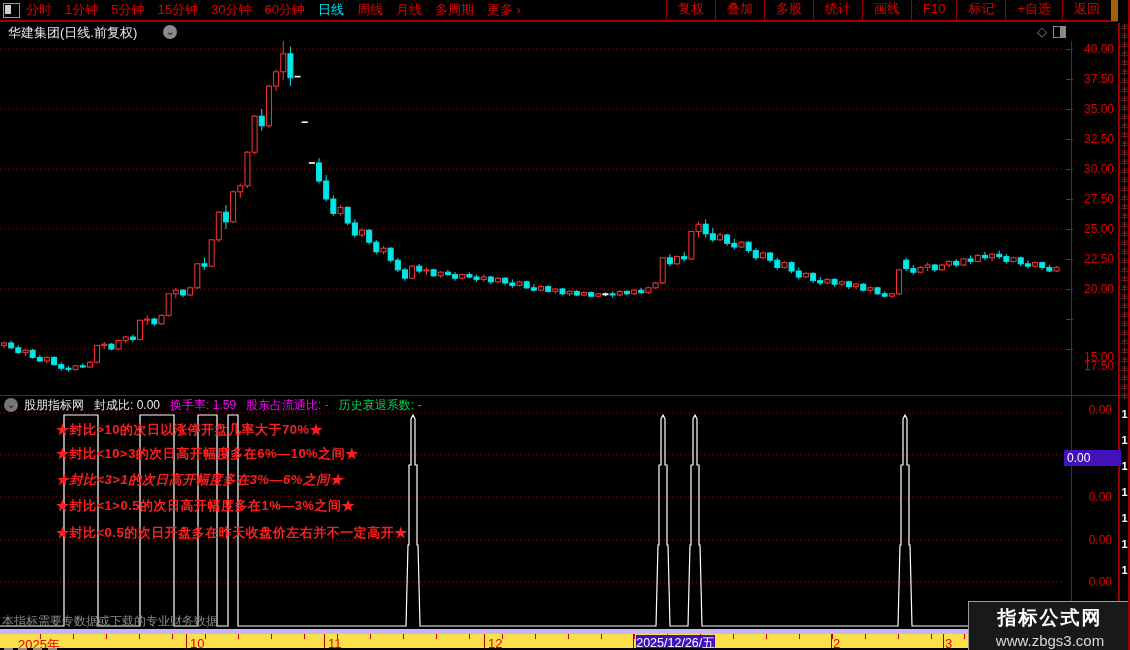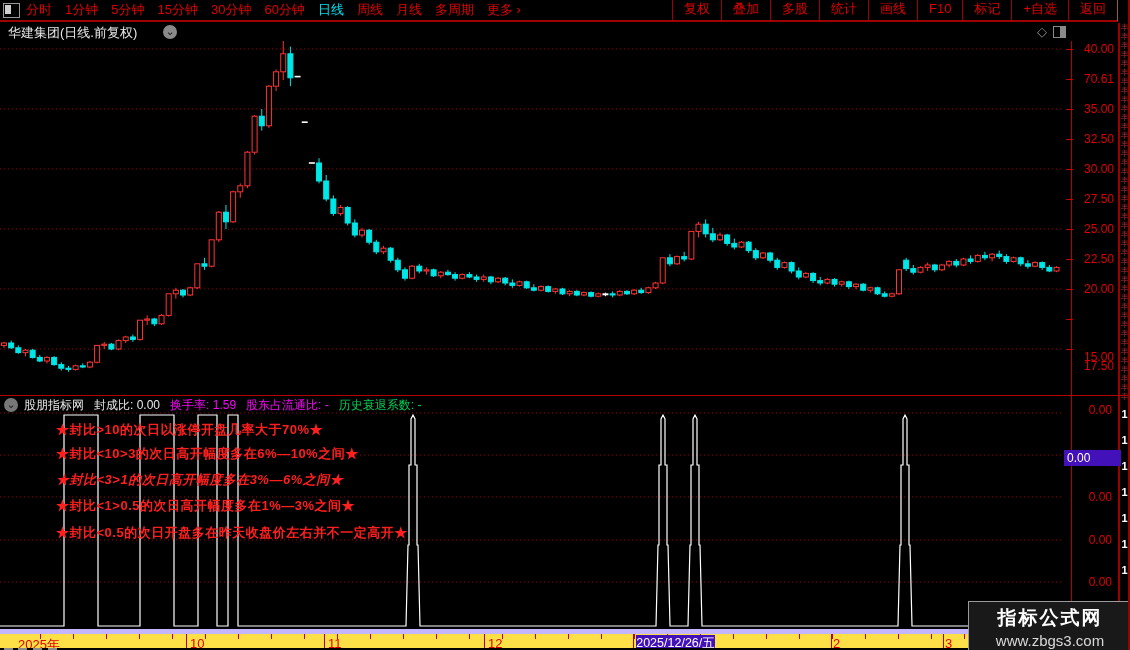--- a/index.html
+++ b/index.html
@@ -9,21 +9,21 @@
   #topbar{position:absolute;left:0;top:0;width:1118px;height:22px;border-bottom:2px solid #9e0000;
           display:flex;align-items:center;box-sizing:border-box;background:#000;}
   #winicon{width:15px;height:13px;border:1px solid #999;margin:0 6px 0 3px;position:relative;}
   #winicon::after{content:"";position:absolute;left:1px;top:1px;width:6px;height:9px;background:#cfcfcf;}
   .lmenu-item{color:#e00000;font-size:13px;margin-right:13px;white-space:nowrap;cursor:default;}
   .lmenu-item.active{color:#00e1ee;text-align:center;}
   #lmenu{display:flex;align-items:center;}
   #rmenu{display:flex;align-items:center;margin-left:auto;height:22px;}
   .rmenu-item{color:#e00000;font-size:13px;padding:0 11px;border-left:1px solid #9e0000;
               height:22px;line-height:20px;white-space:nowrap;cursor:default;}
-  .rmenu-item:last-child{border-right:1px solid #a16207;padding-left:11px;}
+  .rmenu-item:last-child{border-right:7px solid #a16207;padding-left:11px;}
   
   #titlerow{position:absolute;left:0;top:23px;width:1130px;height:18px;}
   #stock-title{position:absolute;left:8px;top:1px;color:#e9e9e9;font-size:13px;}
   .circle-chevron{position:absolute;width:14px;height:14px;border-radius:50%;background:#8a8a8a;
                   color:#222;font-size:11px;line-height:12px;text-align:center;}
   #title-chevron{left:163px;top:2px;}
   #diamond-icon{position:absolute;left:1037px;top:1px;color:#8a8a8a;font-size:13px;}
   #pane-icon{position:absolute;left:1053px;top:3px;width:11px;height:10px;border:1px solid #8a8a8a;}
   #pane-icon::after{content:"";position:absolute;right:0;top:0;width:5px;height:10px;background:#8a8a8a;}
   
@@ -549,21 +549,21 @@
       <rect x="1046.8600000000001" y="226.39999999999998" width="5" height="3.6000000000000227" stroke="#00e7e7" stroke-width="1" fill="#00e7e7"></rect>
       <line x1="1056.52" y1="225.20000000000002" x2="1056.52" y2="226.39999999999998" stroke="#ff3434" stroke-width="1"></line>
       <line x1="1056.52" y1="230" x2="1056.52" y2="231.20000000000002" stroke="#ff3434" stroke-width="1"></line>
       <rect x="1054.02" y="226.39999999999998" width="5" height="3.6000000000000227" stroke="#ff3434" stroke-width="1" fill="#000"></rect>
     </svg>
   <div id="y-axis-line"></div>
   <div id="y-axis-labels">
       <div class="ytick" style="top: 49px;"></div>
       <div class="ylabel" style="top: 42px;">40.00</div>
       <div class="ytick" style="top: 79px;"></div>
-      <div class="ylabel" style="top: 72px;">70.61</div>
+      <div class="ylabel" style="top: 72px;">37.50</div>
       <div class="ytick" style="top: 109px;"></div>
       <div class="ylabel" style="top: 102px;">35.00</div>
       <div class="ytick" style="top: 139px;"></div>
       <div class="ylabel" style="top: 132px;">32.50</div>
       <div class="ytick" style="top: 169px;"></div>
       <div class="ylabel" style="top: 162px;">30.00</div>
       <div class="ytick" style="top: 199px;"></div>
       <div class="ylabel" style="top: 192px;">27.50</div>
       <div class="ytick" style="top: 229px;"></div>
       <div class="ylabel" style="top: 222px;">25.00</div>
@@ -659,20 +659,21 @@
       <span>-</span>
     </span>
   </div>
   <div id="annotations">
       <div class="annot" style="left: 56px; top: 421px;">★封比&gt;10的次日以涨停开盘几率大于70%★</div>
       <div class="annot" style="left: 56px; top: 445px;">★封比&lt;10&gt;3的次日高开幅度多在6%—10%之间★</div>
       <div class="annot" style="left: 56px; top: 471px; font-style: italic;">★封比&lt;3&gt;1的次日高开幅度多在3%—6%之间★</div>
       <div class="annot" style="left: 56px; top: 497px;">★封比&lt;1&gt;0.5的次日高开幅度多在1%—3%之间★</div>
       <div class="annot" style="left: 56px; top: 524px;">★封比&lt;0.5的次日开盘多在昨天收盘价左右并不一定高开★</div>
     </div>
+  <div id="disclaimer">本指标需要专数据或下载的专业财务数据</div>
   <div id="ind-ylabels">
       <div class="ind-ylabel" style="top: 403px;">0.00</div>
       <div class="ind-ylabel" style="top: 490px;">0.00</div>
       <div class="ind-ylabel" style="top: 533px;">0.00</div>
       <div class="ind-ylabel" style="top: 575px;">0.00</div>
     </div>
   <div id="ind-current" style="top: 450px;">0.00</div>
 
   <div id="date-axis">
       <div class="minor-tick" style="left: 40px;"></div>

